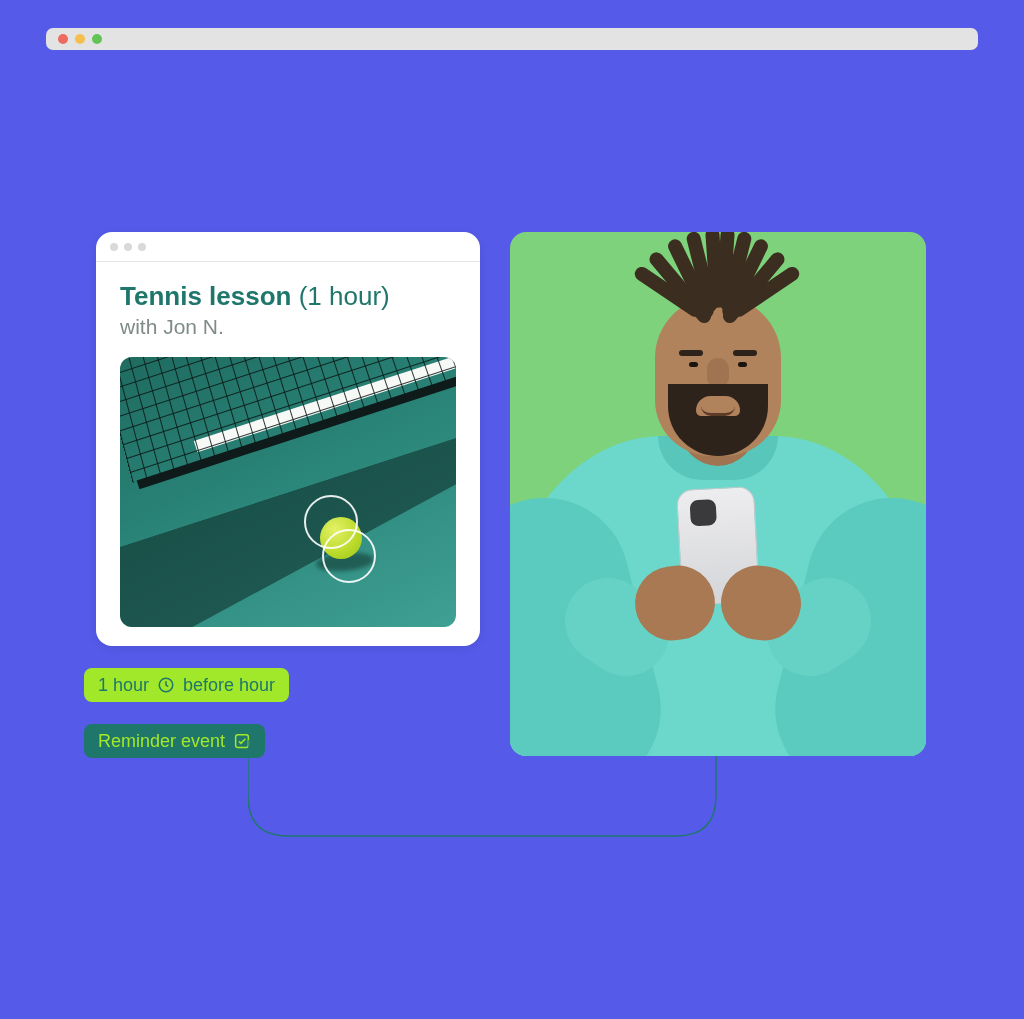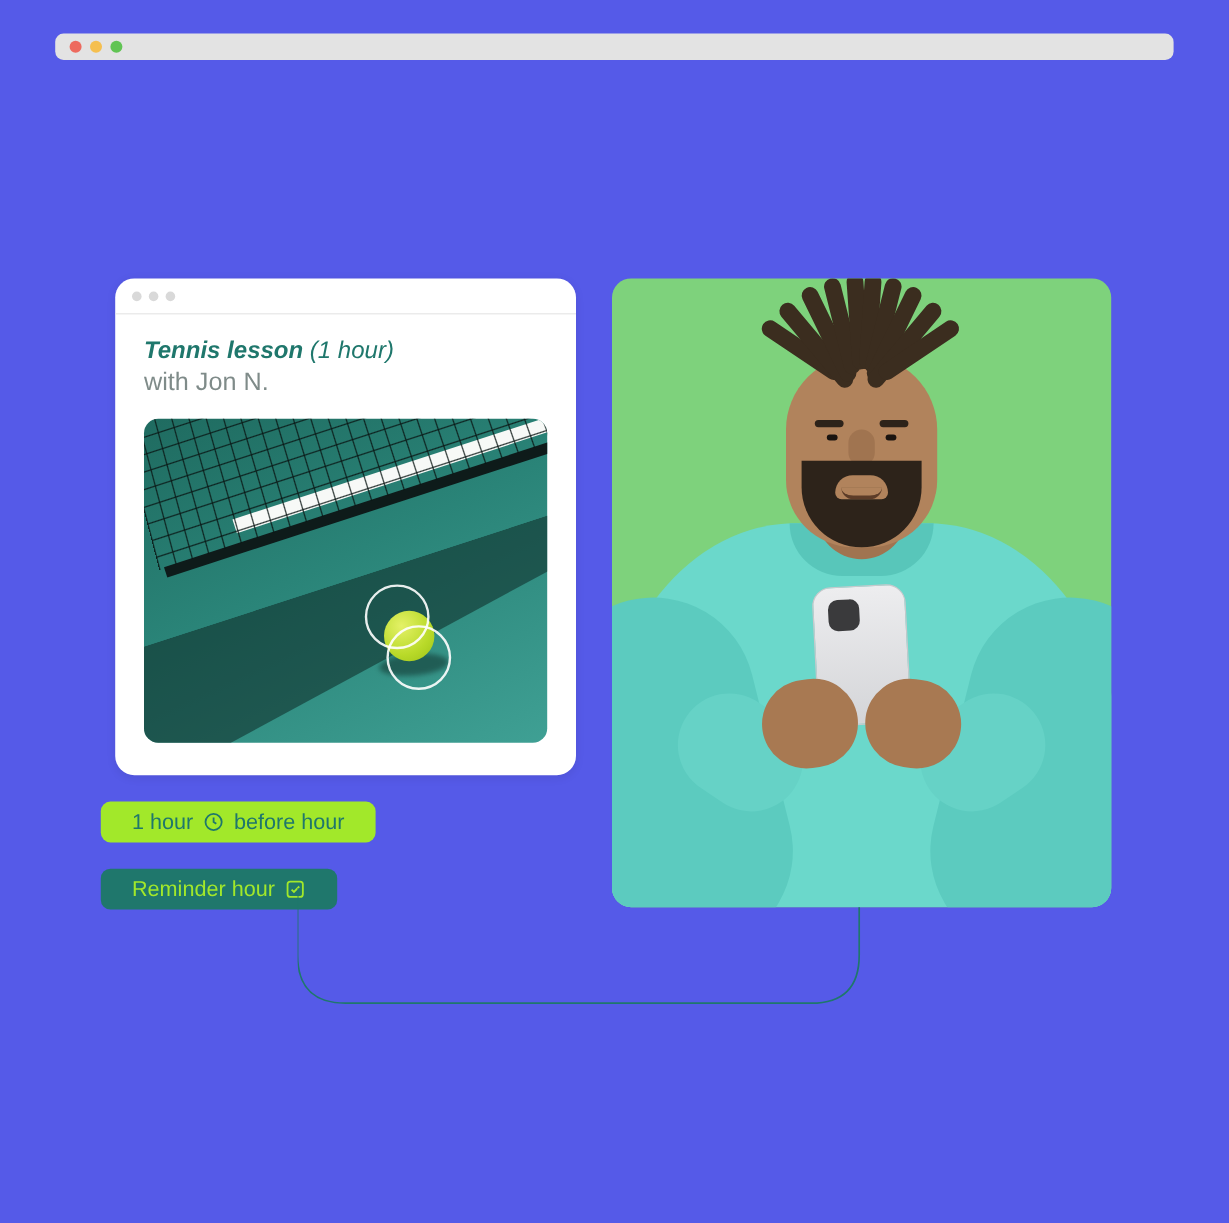--- a/index.html
+++ b/index.html
@@ -48,25 +48,24 @@
       border-bottom: 1px solid #E6E6E6;
       display: flex;
       align-items: center;
       padding-left: 14px;
       gap: 6px;
     }
     .mini-dot { width: 8px; height: 8px; border-radius: 50%; background: #D9D9D9; }
 
     .event-body { padding: 18px 24px 22px 24px; }
     .event-title-line {
-      font-size: 20px;
+      font-size: 26px;
       font-weight: 400;
       color: #1F776C;
       line-height: 1.25;
-      font-style: italic;
     }
     .event-title-line .bold { font-weight: 700; }
     .event-subtitle {
       font-size: 21px;
       color: #7F8B89;
       margin-top: 2px;
     }
 
     .event-image {
       margin-top: 18px;
@@ -336,21 +335,21 @@
     .cuff.l { left: 60px; transform: rotate(34deg); }
     .cuff.r { right: 60px; transform: rotate(-34deg); }
 
     
     .badge {
       position: absolute;
       left: 84px;
       display: inline-flex;
       align-items: flex-start;
       gap: 8px;
-      padding: 8px 26px;
+      padding: 8px 14px;
       border-radius: 8px;
       font-size: 18px;
       line-height: 1;
     }
     .badge.lime {
       top: 668px;
       background: #A2E82A;
       color: #1F776C;
     }
     .badge.teal {
@@ -443,21 +442,21 @@
 <div class="badge lime">
   <span>1 hour</span>
   <svg viewBox="0 0 24 24" fill="none" stroke="#1F776C" stroke-width="2">
     <circle cx="12" cy="12" r="9"></circle>
     <path d="M12 7v5l3 2"></path>
   </svg>
   <span>before hour</span>
 </div>
 
 <div class="badge teal">
-  <span>Reminder hour</span>
+  <span>Reminder event</span>
   <svg viewBox="0 0 24 24" fill="none" stroke="#A2E82A" stroke-width="2">
     <rect x="3.5" y="3.5" width="17" height="17" rx="3"></rect>
     <path d="M8 12.5l2.6 2.6L16.5 9"></path>
   </svg>
 </div>
 
 <svg class="connector" viewBox="0 0 480 110">
   <path d="M 0 0 L 0 56 Q 0 96 40 96 L 428 96 Q 468 96 468 56 L 468 16" fill="none" stroke="#1F776C" stroke-width="1.4"></path>
 </svg>
 

